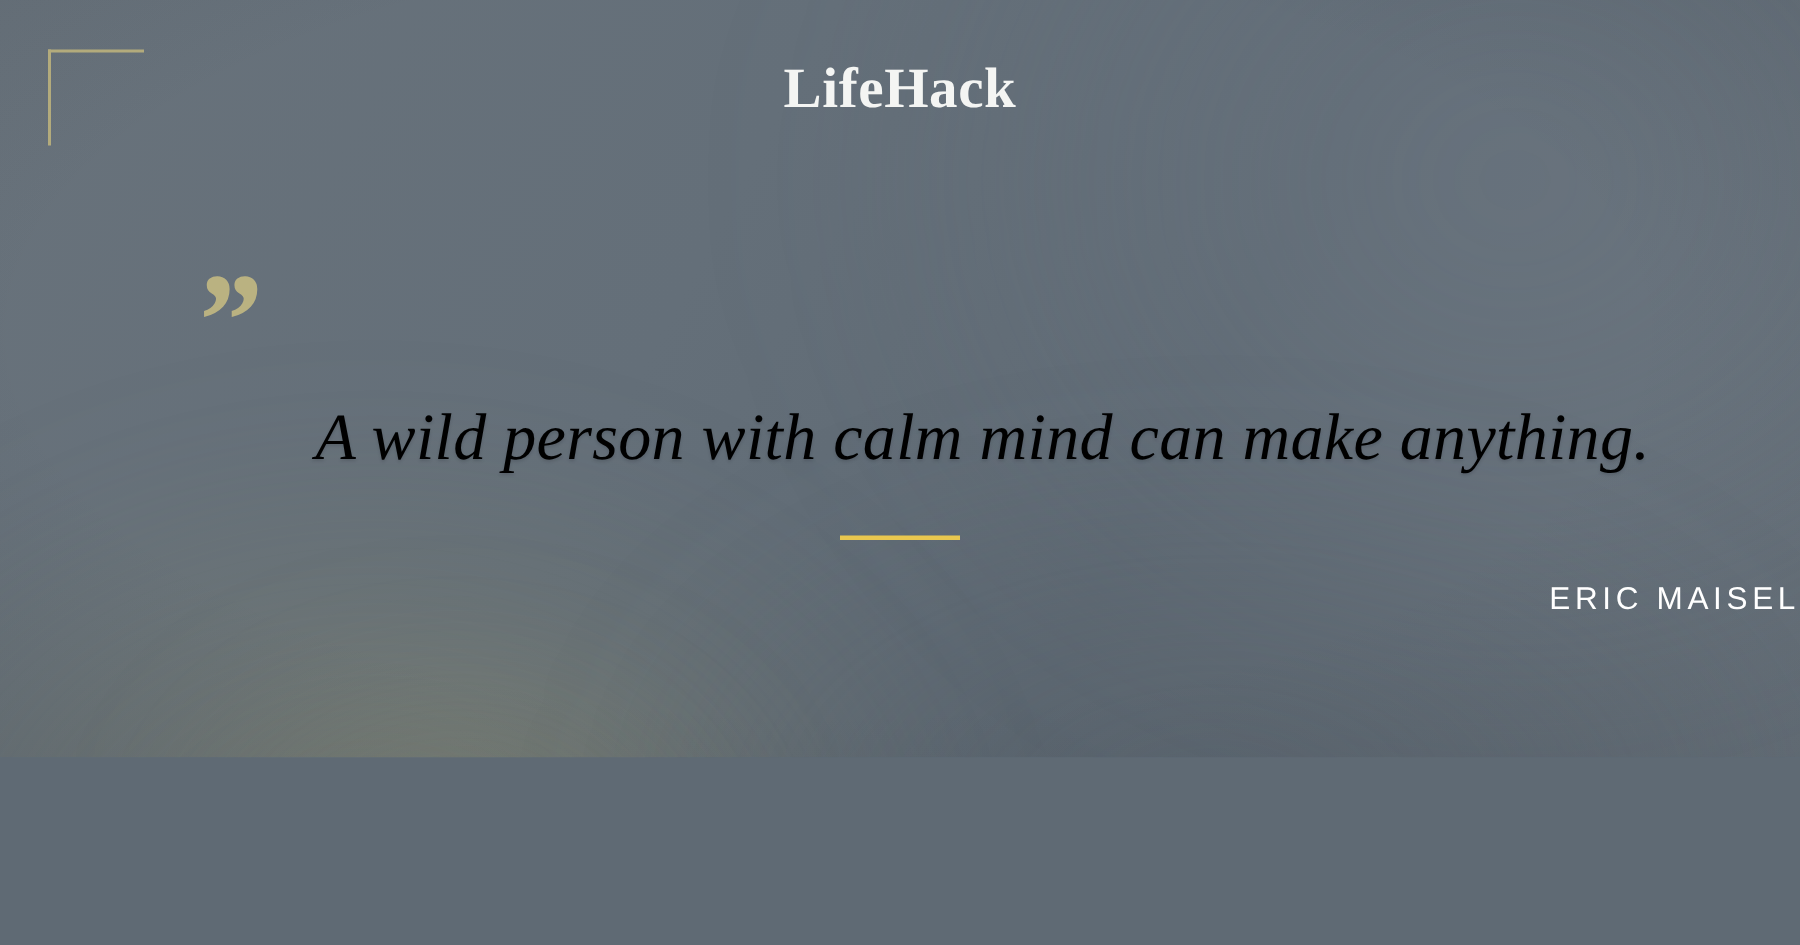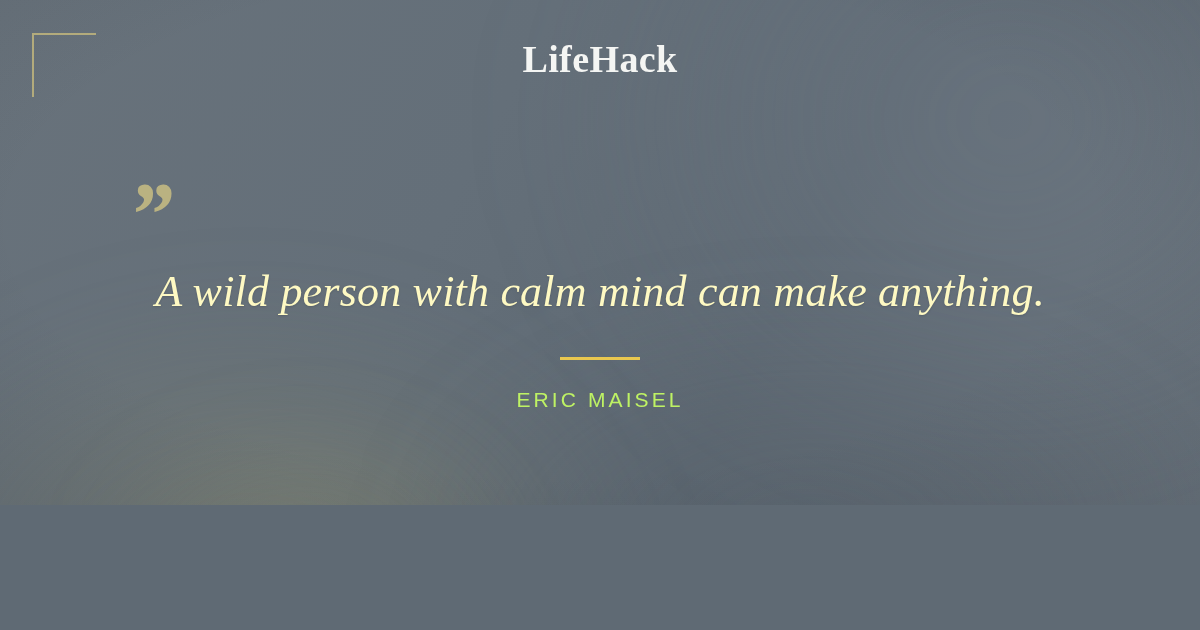--- a/index.html
+++ b/index.html
@@ -124,52 +124,52 @@
     color: #c2b882;
     opacity: 0.92;
     user-select: none;
   }
 
   .quote-text {
     position: absolute;
     left: 100px;
     right: 100px;
     top: 264px;
-    text-align: center;
+    text-align: right;
     font-family: "Liberation Serif", "DejaVu Serif", serif;
     font-style: italic;
     font-size: 44px;
     font-weight: 400;
     line-height: 1.25;
-    color: #fef9c3;
+    color: #000000;
     letter-spacing: 0.2px;
     text-shadow: 0 1px 2px rgba(40,46,54,0.22);
   }
 
   .divider {
     position: absolute;
     left: 50%;
     top: 357px;
     transform: translateX(-50%);
     width: 80px;
     height: 3px;
     background: #e9c74f;
   }
 
   .author {
     position: absolute;
     left: 0;
     right: 0;
     top: 389px;
-    text-align: center;
+    text-align: right;
     font-family: "Liberation Sans", sans-serif;
     font-size: 21px;
     font-weight: 400;
     letter-spacing: 3.1px;
-    color: #bef264;
+    color: #ffffff;
     line-height: 1;
   }
 </style>
 </head>
 <body>
 
 <div id="card">
 
   <div class="bg-base"></div>
   <div class="bg-cool-top"></div>

